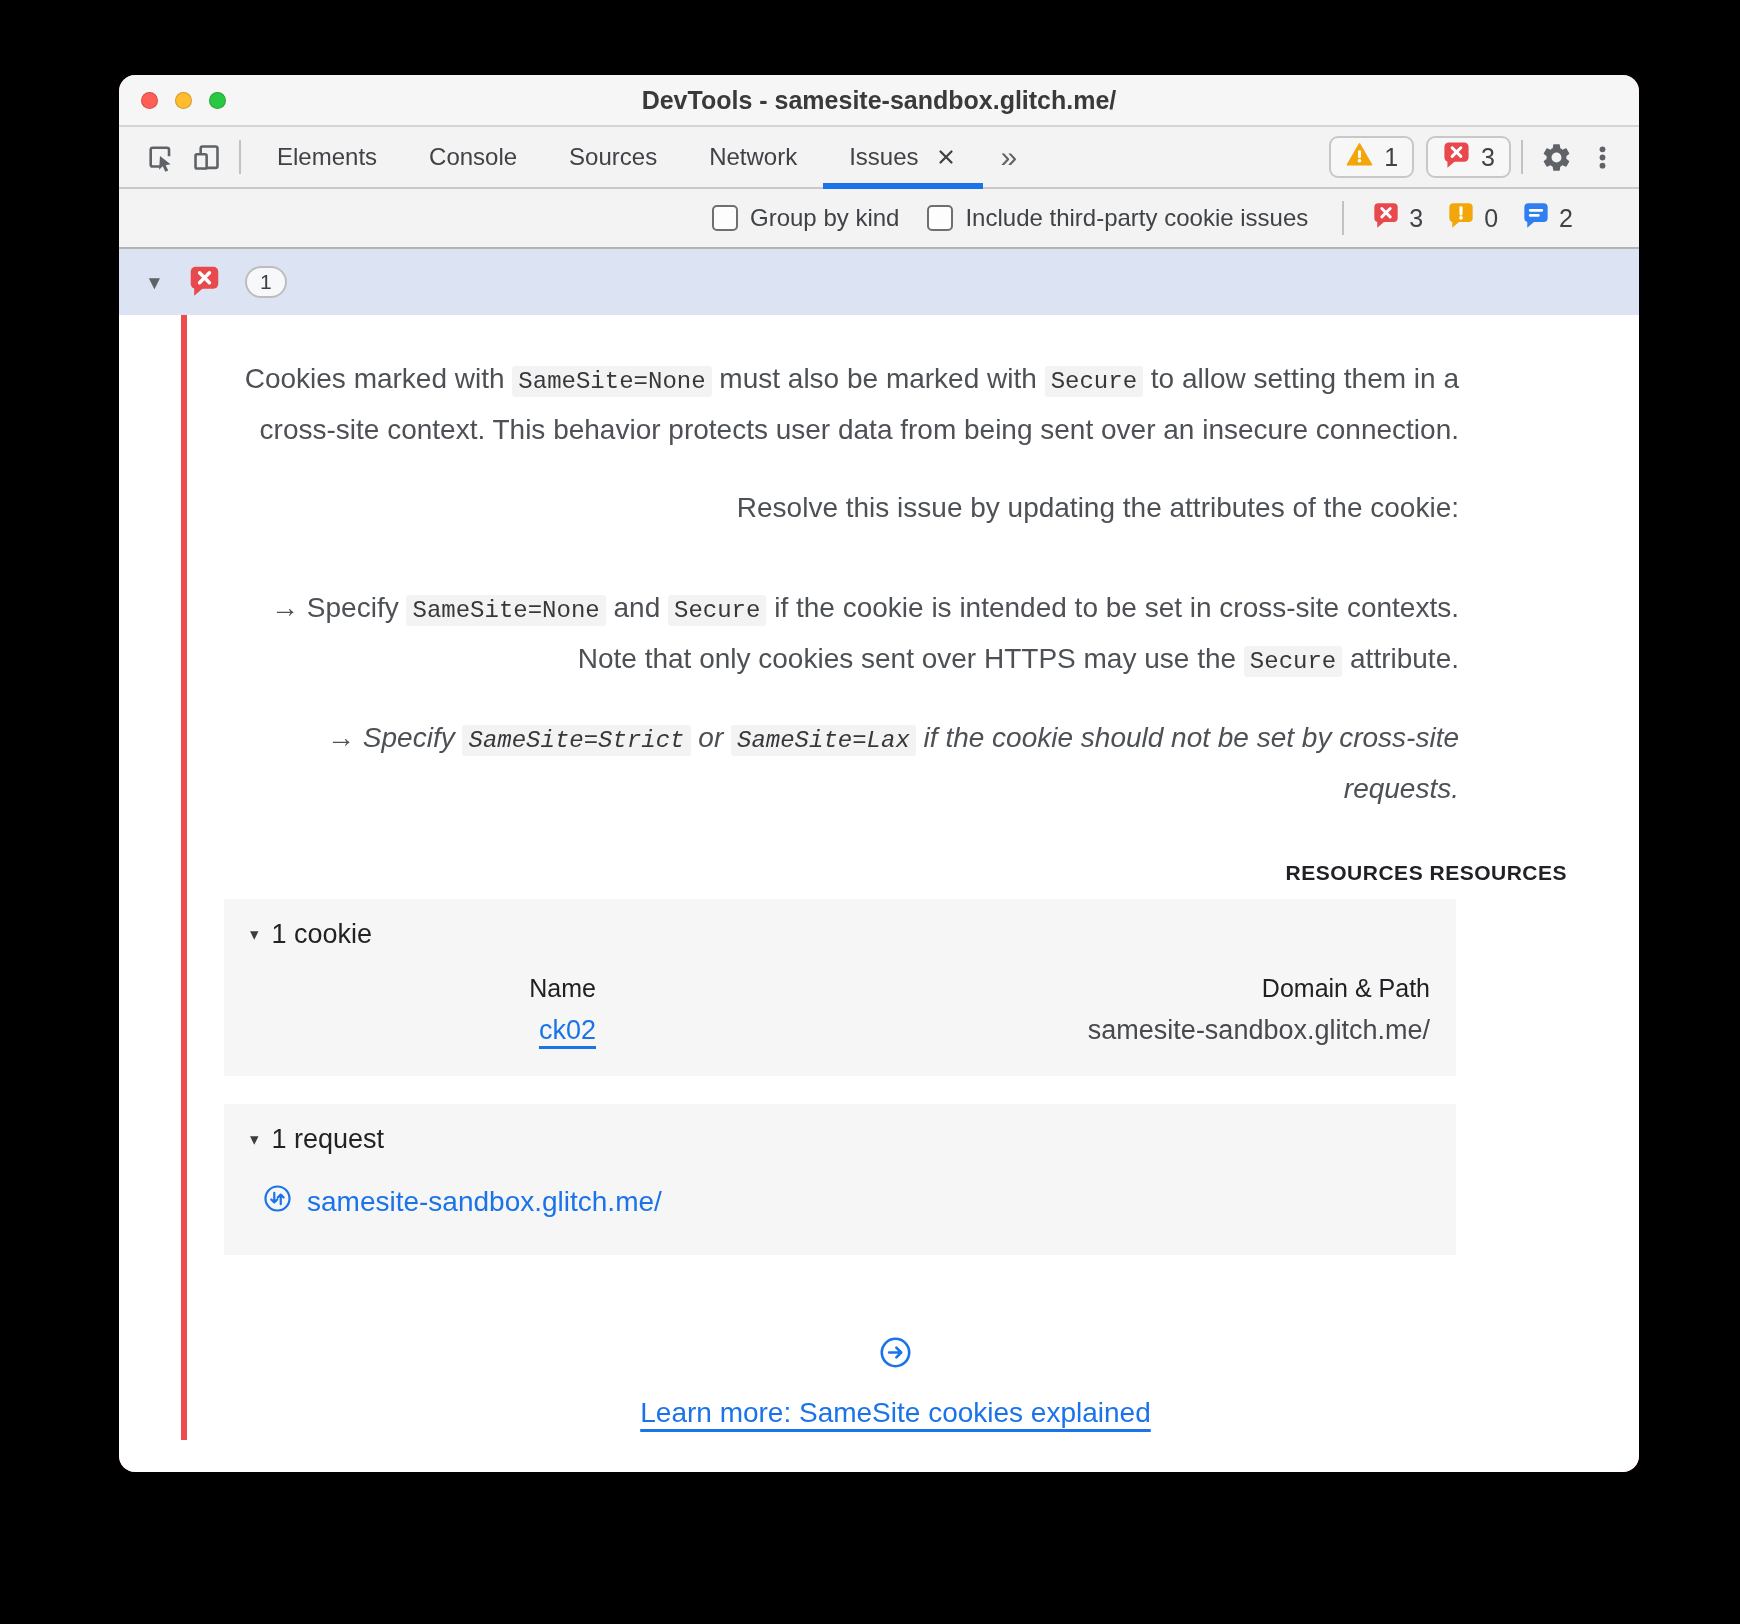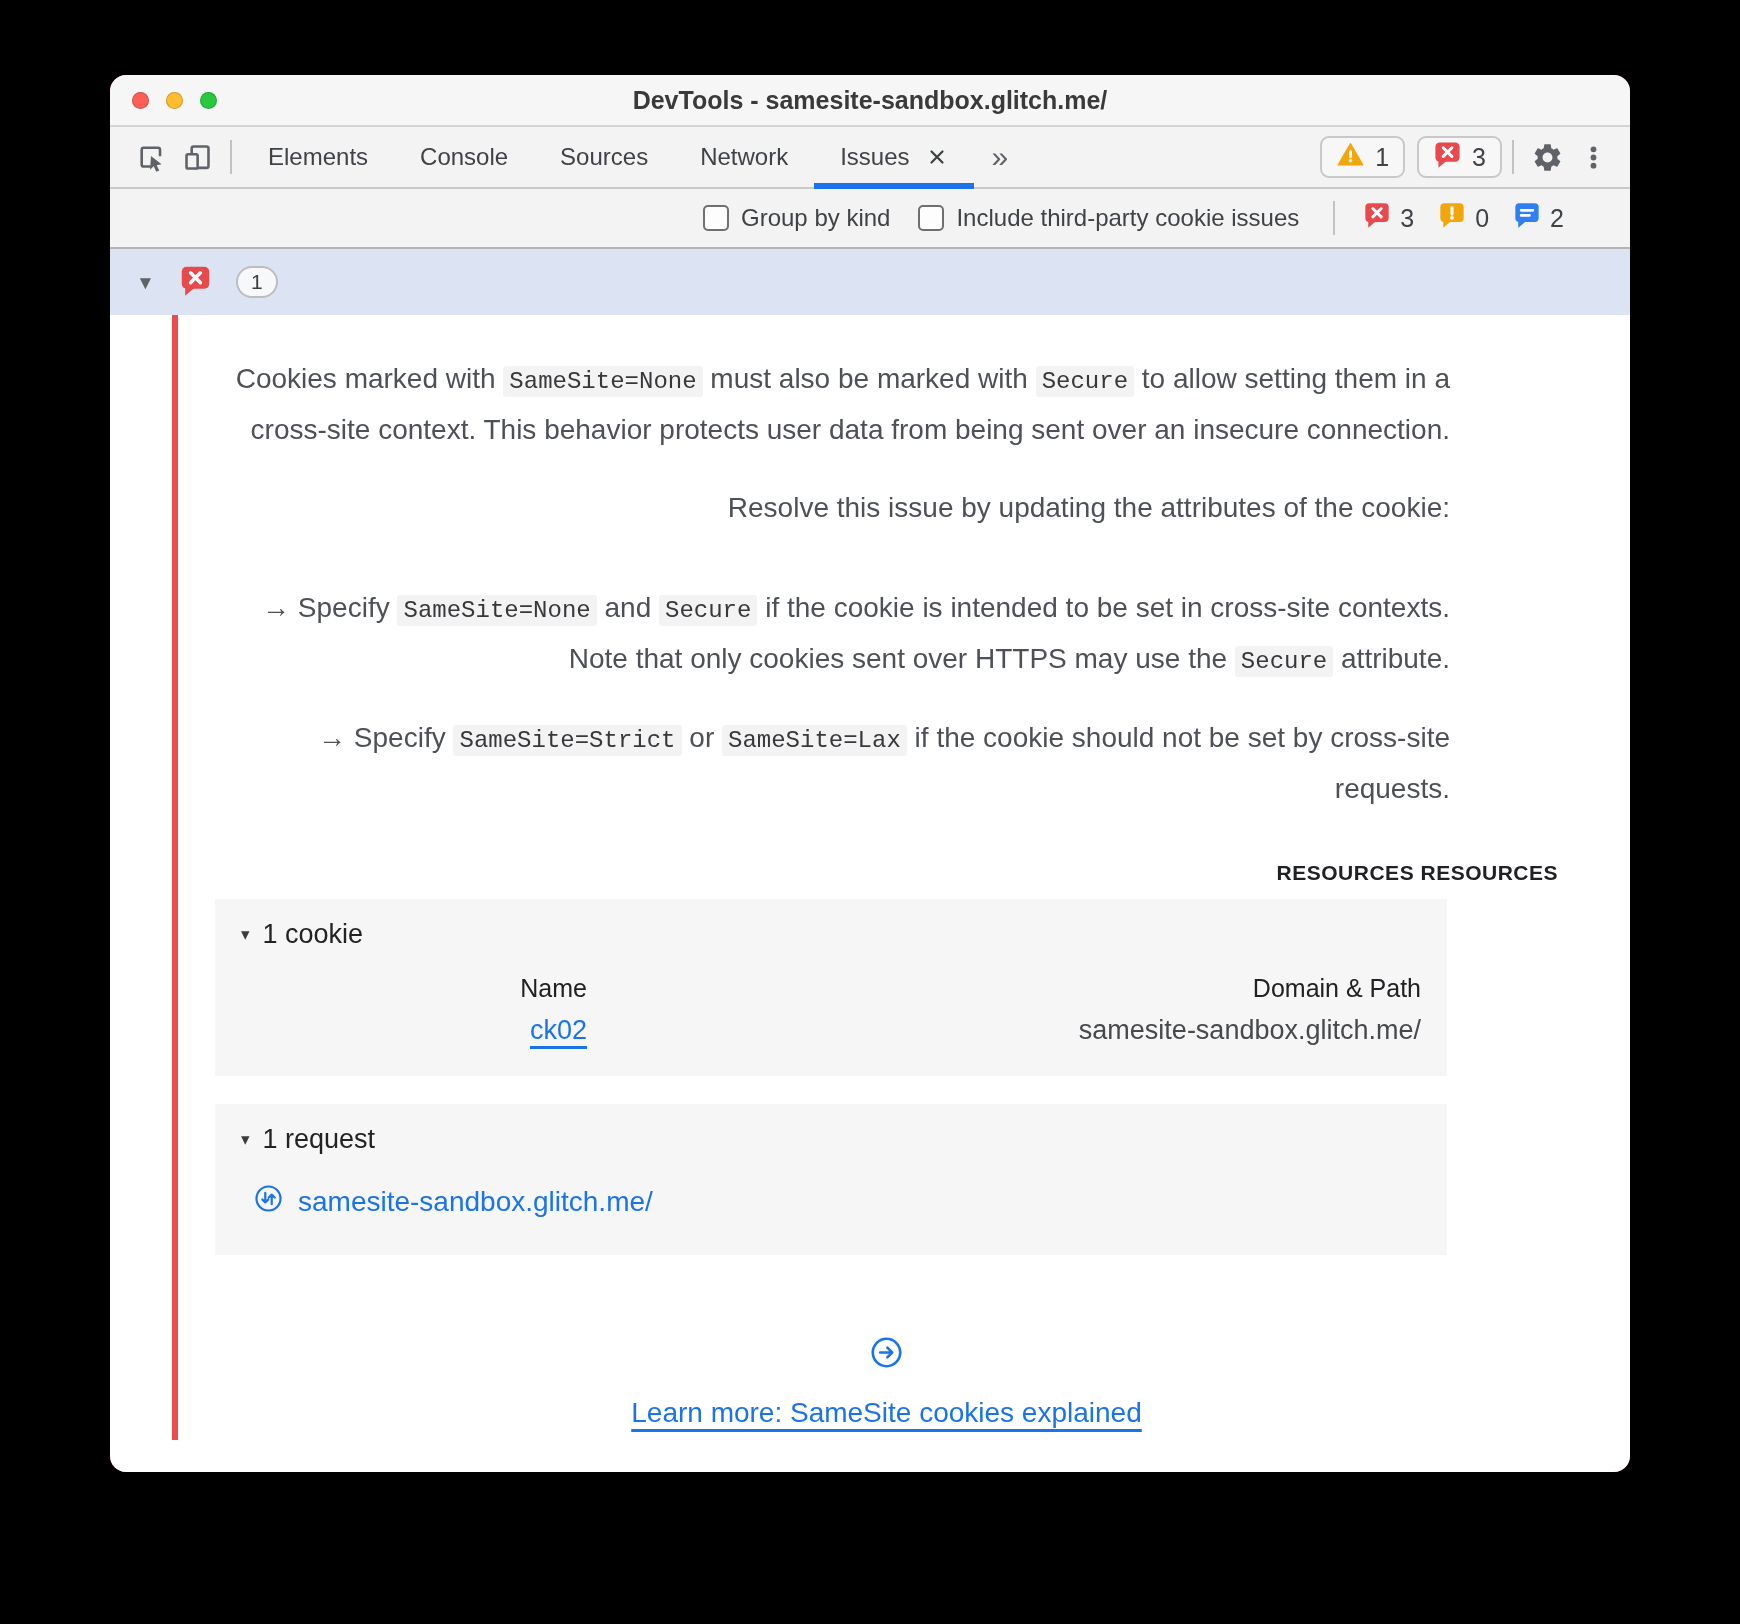--- a/index.html
+++ b/index.html
@@ -5,21 +5,21 @@
   :root{
     --accent-blue:#1a73e8;
     --error-red:#e8494d;
     --warning-yellow:#f2a60a;
     --info-blue:#2f7ff0;
     --issue-header-bg:#dce4f3;
   }
   *{box-sizing:border-box;margin:0;padding:0;}
   html,body{width:1740px;height:1624px;background:#000;font-family:"Liberation Sans","DejaVu Sans",sans-serif;}
   .window{
-    position:absolute;left:110px;top:75px;width:1520px;height:1397px;
+    position:absolute;left:119px;top:75px;width:1520px;height:1397px;
     background:#ec4899;border-radius:16px;overflow:hidden;
   }
   
   .titlebar{position:relative;height:52px;background:#f6f6f6;border-bottom:2px solid #d4d4d4;
     display:flex;align-items:center;}
   .traffic-lights{position:absolute;left:22px;top:0;height:100%;display:flex;align-items:center;gap:17px;}
   .light{width:17px;height:17px;border-radius:50%;border:1px solid rgba(0,0,0,.18);display:inline-block;}
   .light.red{background:#ff5f57;}
   .light.yellow{background:#febc2e;}
   .light.green{background:#28c840;}
@@ -53,21 +53,21 @@
   .pill{min-width:42px;height:32px;padding:0 12px;border:2px solid #bdbdbd;border-radius:16px;background:#f7f8f9;
     display:flex;align-items:center;justify-content:center;font-size:21px;color:#3c4043;}
   .issue-title{font-size:29px;font-weight:bold;color:#18181a;}
   
   .issue-body{position:relative;height:1157px;padding:40px 72px 0 105px;background:#fff;text-align:right;}
   .redline{position:absolute;left:62px;top:0;width:6px;height:calc(100% - 32px);background:#ee4b4e;}
   .para{max-width:1235px;font-size:28px;line-height:48px;color:#4d5156;}
   .para.p1{margin-bottom:30px;}
   .para.p2{margin-bottom:52px;}
   .para.p3{margin-bottom:28px;}
-  .para.p4{margin-bottom:48px;}
+  .para.p4{margin-bottom:48px;font-style:italic;}
   .code{font-family:"Liberation Mono","DejaVu Sans Mono",monospace;font-size:24px;background:#f3f3f3;
     color:#36383b;padding:2px 6px;border-radius:3px;}
   .section-heading{font-size:21px;font-weight:bold;letter-spacing:.5px;color:#202124;margin:2px 0 14px;}
   .resource-box{width:1232px;background:#f6f6f6;padding:20px 26px 30px;margin-bottom:28px;}
   .resource-summary{display:flex;align-items:center;gap:13px;font-size:27px;color:#232323;cursor:pointer;}
   .resource-summary .tri{color:#3c3c3c;font-size:17px;}
   .resource-table{display:grid;grid-template-columns:334px 1fr;row-gap:12px;margin:24px 0 0 12px;}
   .th{font-size:25px;color:#202124;}
   .cell{font-size:27px;color:#47494d;}
   a.link{color:var(--accent-blue);text-decoration:none;cursor:pointer;}

